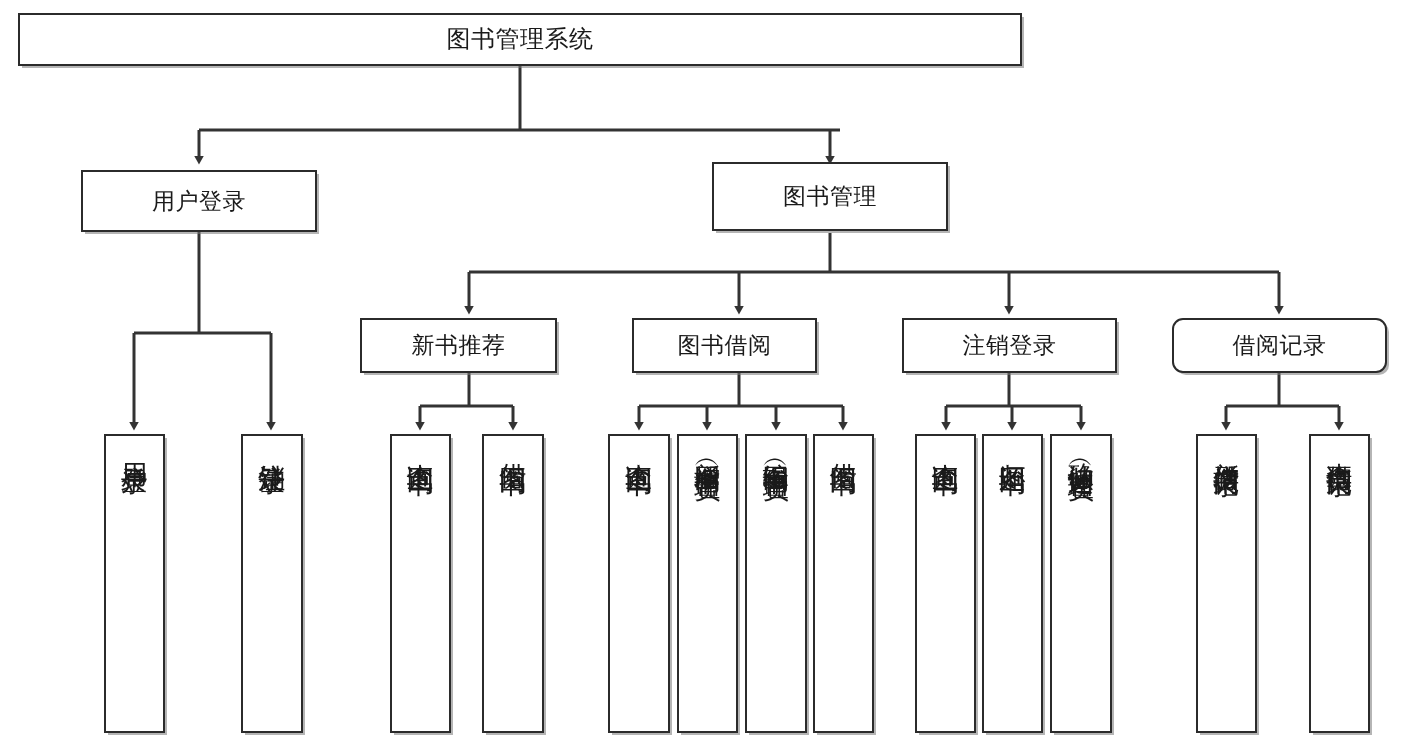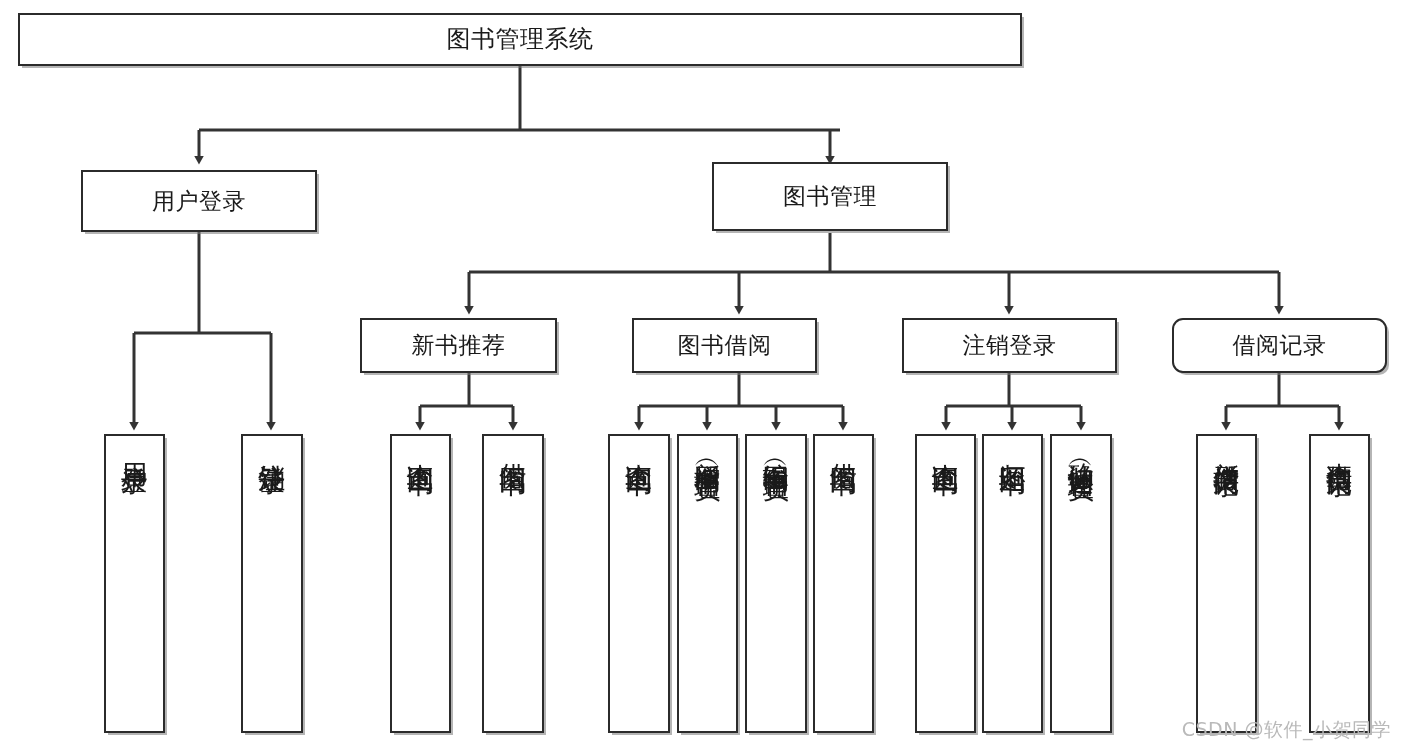--- a/index.html
+++ b/index.html
@@ -195,15 +195,14 @@
     <span class="label">确认归还（管理员）</span>
   </div>
 
   <div class="node vert tall" style="left:1196px; top:434px; width:61px; height:299px;">
     <span class="label">新增借阅记录</span>
   </div>
   <div class="node vert tall" style="left:1309px; top:434px; width:61px; height:299px;">
     <span class="label">查询借阅记录</span>
   </div>
 
-  <div id="watermark">CSDN @软件_小贺同学</div>
 
 </div>
 
 </body></html>

